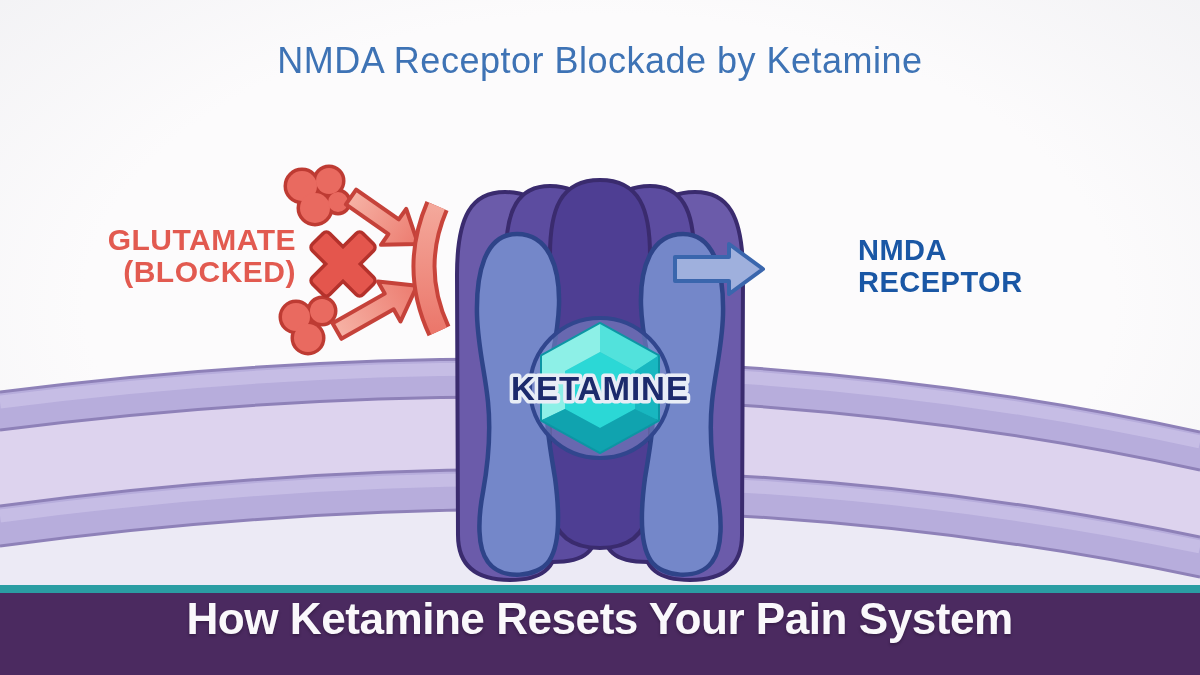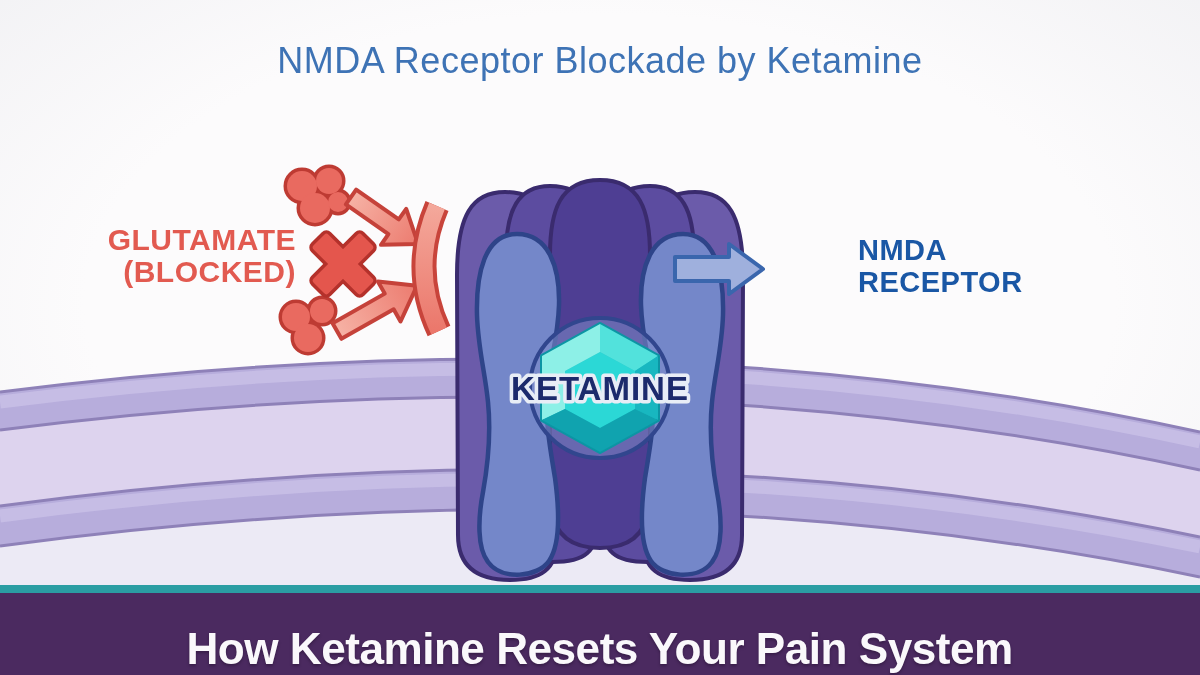--- a/index.html
+++ b/index.html
@@ -38,21 +38,21 @@
   
   .t-title{font-size:36px;font-weight:500;fill:#3E73B5;letter-spacing:.5px;}
   .t-glu{font-size:30px;font-weight:bold;fill:#E25A50;letter-spacing:.5px;}
   .t-ket{font-size:33px;font-weight:bold;fill:#1C2A6C;letter-spacing:1px;
          paint-order:stroke;stroke:#E8EDF6;stroke-width:7;stroke-linejoin:round;}
   .t-nmda{font-size:29px;font-weight:bold;fill:#1A57A5;letter-spacing:.5px;}
 
   
   .teal-strip{position:absolute;left:0;top:585px;width:1200px;height:8px;background:#2A9DA3;}
   .banner{position:absolute;left:0;top:593px;width:1200px;height:82px;background:#4B2A60;
-          display:flex;align-items:flex-end;justify-content:center;}
+          display:flex;align-items:flex-start;justify-content:center;}
   .banner-text{color:#FAF8FB;font-size:45px;font-weight:bold;letter-spacing:-0.5px;
                transform:scaleX(0.98);text-shadow:0 2px 3px rgba(20,5,30,.35);white-space:nowrap;}
 </style>
 </head>
 <body>
 
 <div class="stage">
 
   <svg width="1200" height="675" viewBox="0 0 1200 675">
     <defs>

